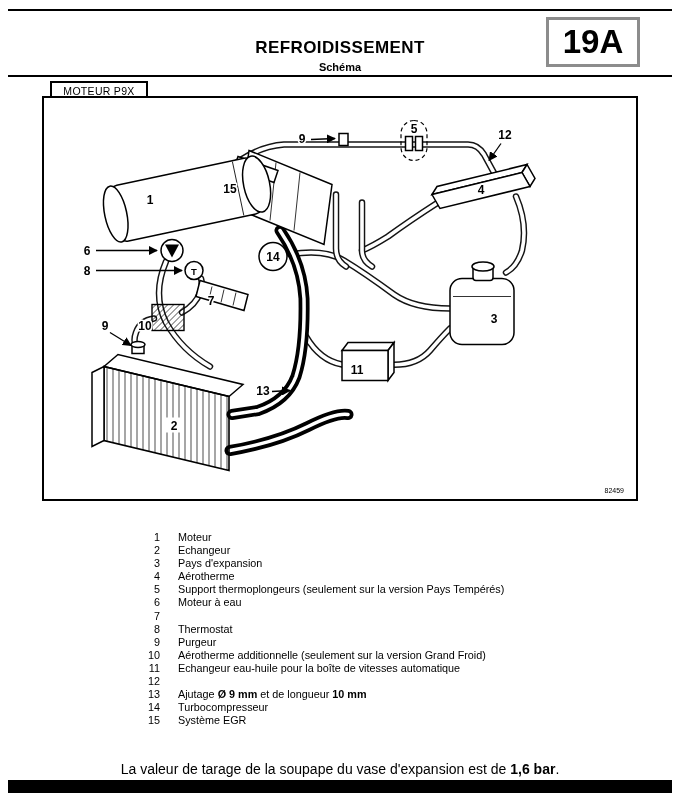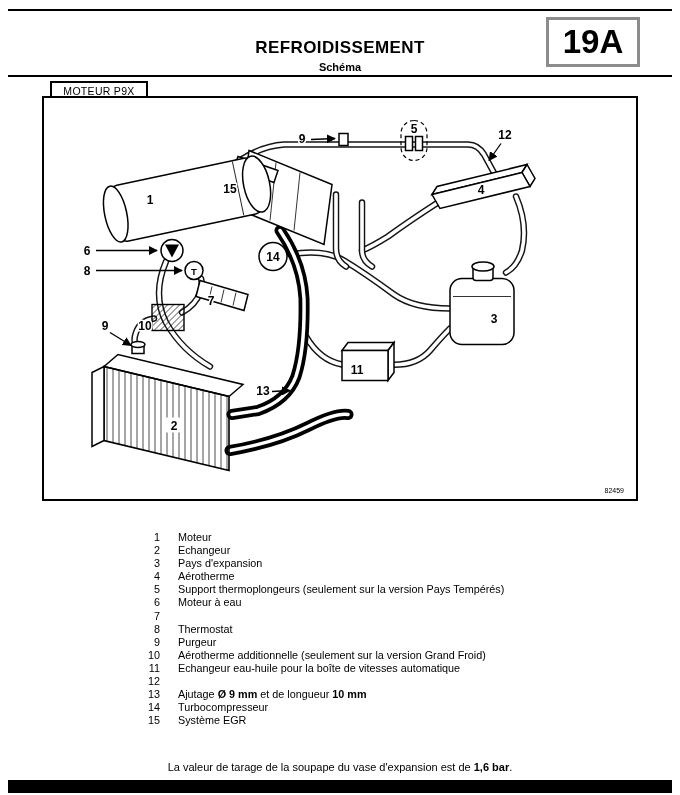--- a/index.html
+++ b/index.html
@@ -44,21 +44,21 @@
            paint-order:stroke; stroke:#fff; stroke-width:3px; stroke-linejoin:round; text-anchor:middle; }
   .lbl-sm{ font-family:"Liberation Sans", sans-serif; font-size:9.5px; font-weight:bold; fill:#000; text-anchor:middle; }
   .ref   { font-family:"Liberation Sans", sans-serif; font-size:7px; fill:#000; text-anchor:end; }
   .arrow { stroke:#000; stroke-width:1.3; fill:none; marker-end:url(#arr); }
 
   .legend { position:absolute; left:142px; top:531px; font-size:10.8px; line-height:13.1px; }
   .legend-row  { display:flex; }
   .legend-num  { width:18px; text-align:right; margin-right:18px; flex:none; }
   .legend-text b { font-weight:bold; }
 
-  .note { position:absolute; left:0; top:761px; width:680px; text-align:center; font-size:11px; }
+  .note { position:absolute; left:0; top:761px; width:680px; text-align:center; font-size:14px; }
   .note b { font-weight:bold; }
 
   .bottom-bar { position:absolute; left:8px; top:780px; width:664px; height:13px; background:#000; }
 </style>
 </head>
 <body>
 
 <div class="page">
 
   <div class="top-rule"></div>

